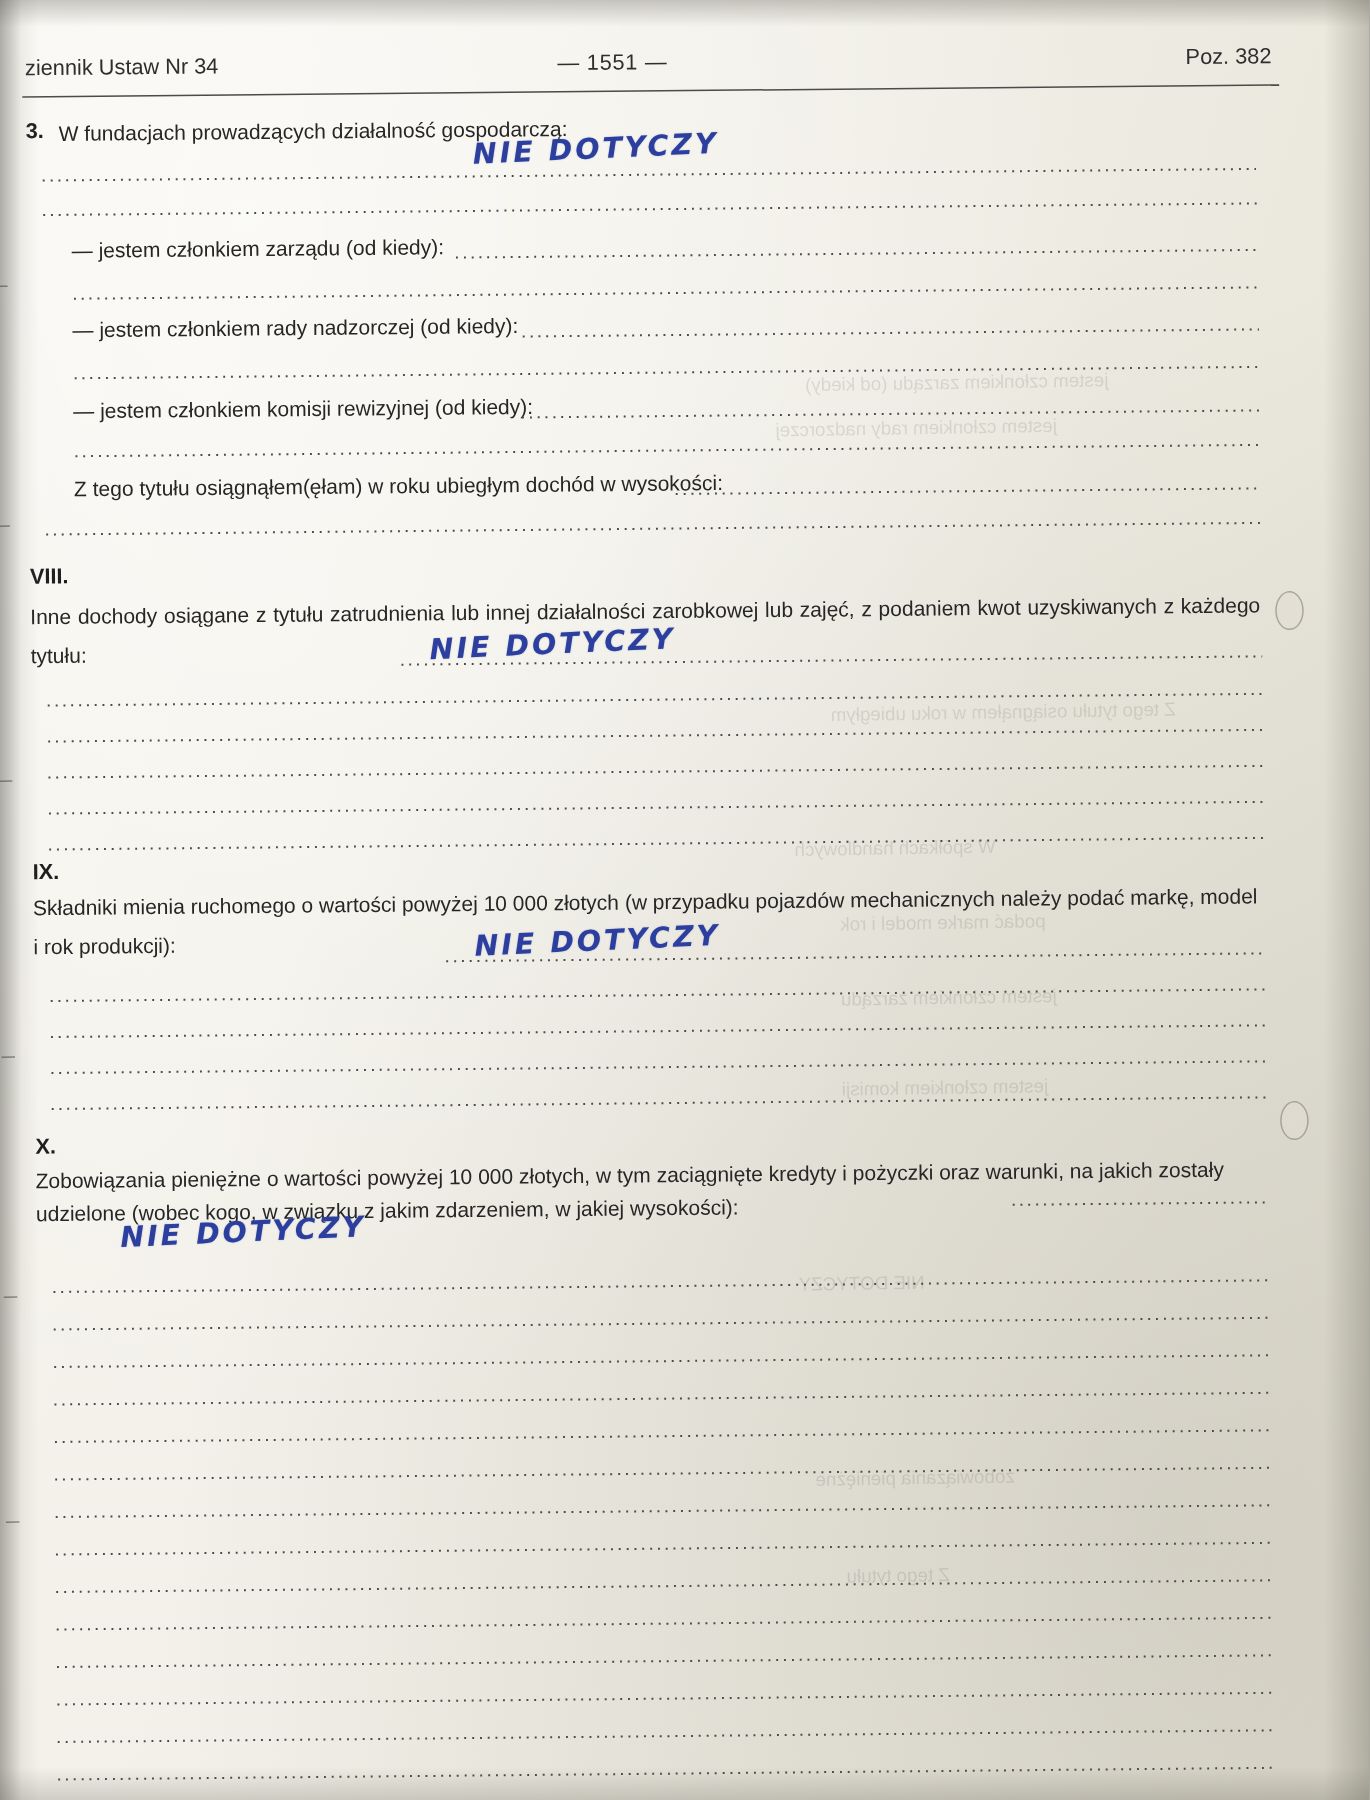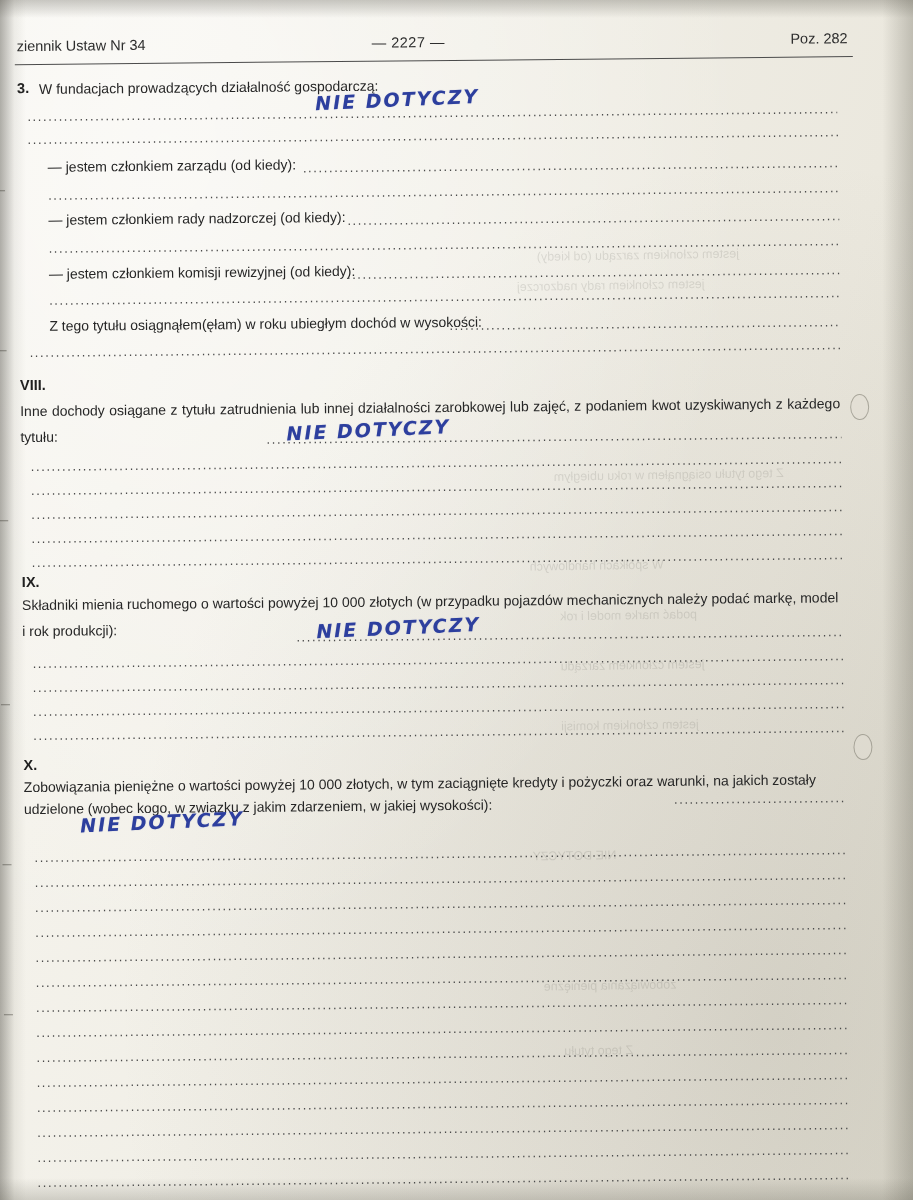--- a/index.html
+++ b/index.html
@@ -147,22 +147,22 @@
 </head>
 <body>
 
 <div class="page">
   <div class="paper-tint"></div>
 
   <div class="content">
 
     <div class="hdr">
       <span class="left">ziennik Ustaw Nr 34</span>
-      <span class="center">— 2227 —</span>
-      <span class="right">Poz. 282</span>
+      <span class="center">— 1551 —</span>
+      <span class="right">Poz. 382</span>
     </div>
     <div class="hdr-rule"></div>
 
     <div class="blk" style="left:22px; top:76px; width:860px;">
       <span class="sec-num" style="position:absolute; left:0; top:0;">3.</span>
       <span class="txt" style="position:absolute; left:22px; top:0;">W fundacjach prowadzących działalność gospodarczą:</span>
     </div>
     <div class="dotline" style="left:32px; top:105px; width:810px;">................................................................................................................................................................................................................</div>
     <div class="dotline" style="left:32px; top:128px; width:812px;">................................................................................................................................................................................................................</div>
     <div class="hand" style="left:320px; top:88px;">NIE DOTYCZY</div>

